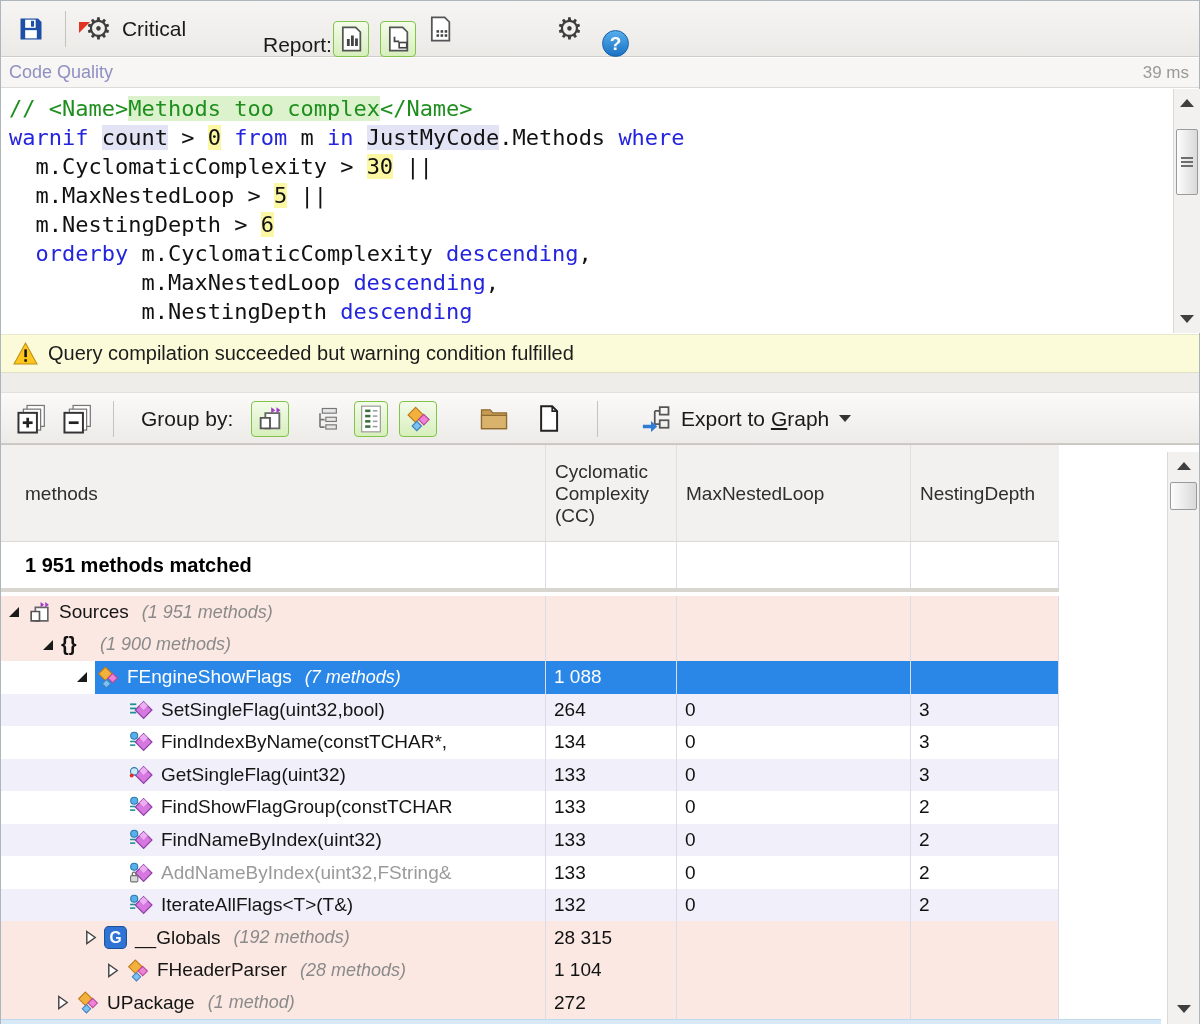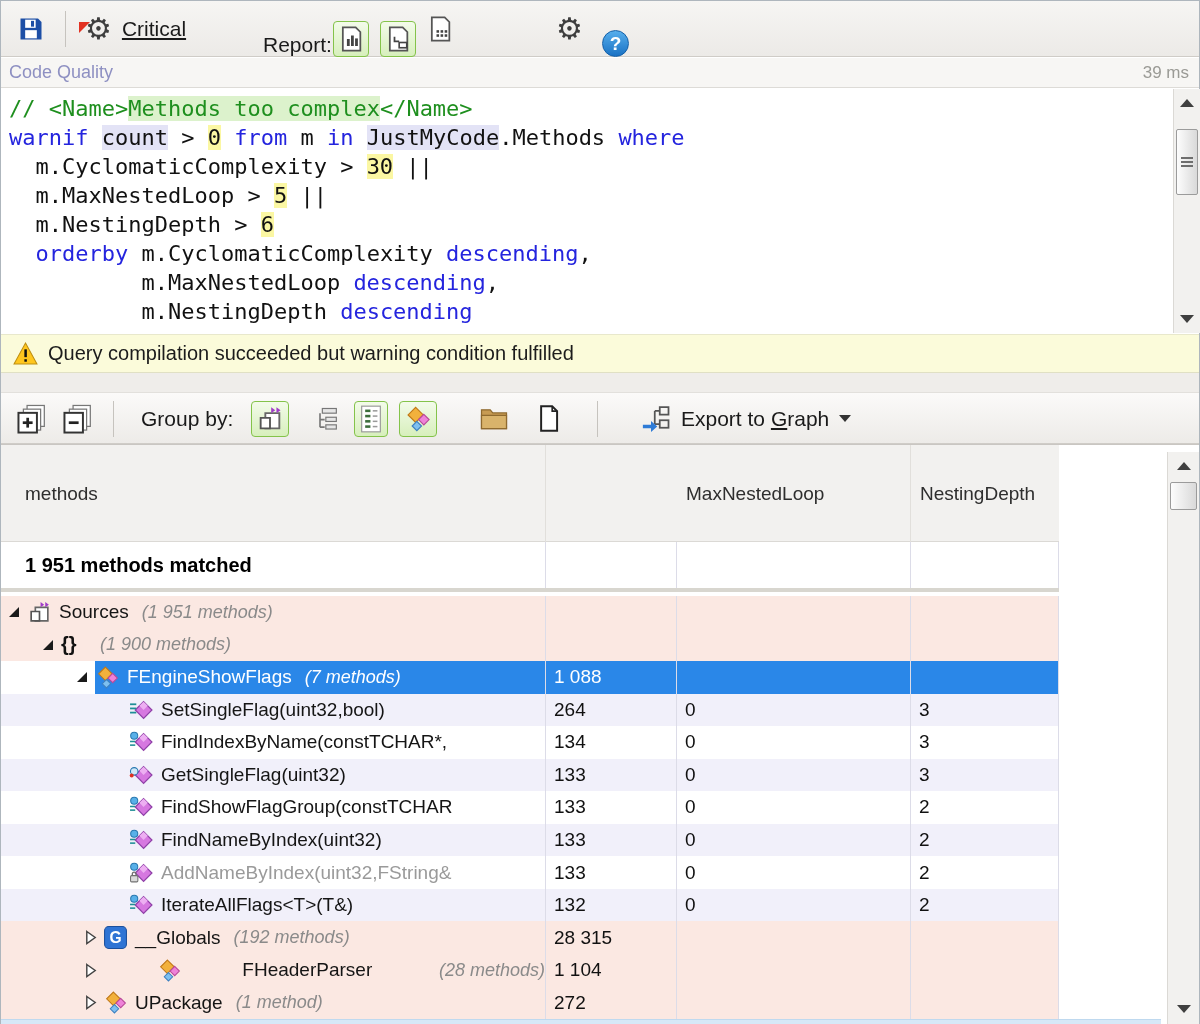--- a/index.html
+++ b/index.html
@@ -127,21 +127,21 @@
           <rect x="7" y="4" width="9" height="7" fill="#fff"></rect>
           <rect x="12" y="5" width="2.6" height="5" fill="#1D4FA6"></rect>
         </svg>
     </div>
     <div class="vsep" style="left:64px;"></div>
     <div class="tb-item icon-btn" style="left:84px;">
       <span style="position:relative; display:inline-flex;">
         <span class="red-flag"></span>
         <span class="gear-glyph">⚙</span>
       </span>
-      <span class="tb-label" style="margin-left:10px;text-decoration:underline;">Critical</span>
+      <span class="tb-label" style="margin-left:10px;">Critical</span>
     </div>
     <div class="tb-item" style="left:262px;">
       <span class="tb-label">Report:</span>
     </div>
     <div class="tb-item" style="left:332px;">
       <span class="icon-btn green-btn">
         <svg width="26" height="28" viewBox="0 0 22 24">
             <path d="M4 2 h11 l4 4 v16 H4 z" fill="#fff" stroke="#555" stroke-width="1.5"></path>
             <rect x="7.5" y="12" width="2.4" height="6" fill="#444"></rect>
             <rect x="11" y="9" width="2.4" height="9" fill="#444"></rect>
@@ -315,20 +315,23 @@
       <span class="tb-label" style="margin-left:10px;">
         <span>Export to </span><span class="u">G</span><span>raph</span>
       </span>
       <span class="caret-down"></span>
     </div>
   </div>
 
   <div class="table">
     <div class="thead">
       <div class="hcell" style="left:0; width:545px; padding-left:24px;">methods</div>
+      <div class="hcell" style="left:545px; width:131px;">Cyclomatic
+Complexity
+(CC)</div>
       <div class="hcell" style="left:676px; width:234px;">MaxNestedLoop</div>
       <div class="hcell" style="left:910px; width:148px; border-right:none;">NestingDepth</div>
     </div>
 
     <div class="summary-row">
       <div class="cell c-name" style="padding-left:24px;">
           <span class="summary-text">1 951 methods matched</span>
         </div>
       <div class="cell c-cc"></div>
         <div class="cell c-mnl"></div>
@@ -582,21 +585,21 @@
             <span class="rname">__Globals</span>
             <span class="rcount">(192 methods)</span>
           </div>
           <div class="cell c-cc">
             <span class="val">28 315</span>
           </div>
           <div class="cell c-mnl"></div>
           <div class="cell c-nd"></div>
         </div>
         <div class="trow bg-pink">
-          <div class="cell c-name" style="padding-left: 76px; justify-content: space-between;">
+          <div class="cell c-name" style="padding-left: 98px;">
             <span class="expander" style="width: 26px;">
               <svg width="12" height="15" viewBox="0 0 10 12" style="margin-left:8px;">
                 <path d="M1.5 1 L8.5 6 L1.5 11 Z" fill="#fff" stroke="#444" stroke-width="1.2"></path>
               </svg>
             </span>
             <span class="row-icon">
               <svg width="25" height="25" viewBox="0 0 24 24">
                 <path d="M10 2 L16.5 8.5 L10 15 L3.5 8.5 Z" fill="#F2B13C" stroke="#C07818"></path>
                 <path d="M17 8 L21.5 12.5 L17 17 L12.5 12.5 Z" fill="#EE82D8" stroke="#B84898"></path>
                 <path d="M11 14 L15 18 L11 22 L7 18 Z" fill="#7EC0F0" stroke="#3E80C0"></path>
@@ -605,21 +608,21 @@
             <span class="rname">FHeaderParser</span>
             <span class="rcount">(28 methods)</span>
           </div>
           <div class="cell c-cc">
             <span class="val">1 104</span>
           </div>
           <div class="cell c-mnl"></div>
           <div class="cell c-nd"></div>
         </div>
         <div class="trow bg-pink">
-          <div class="cell c-name" style="padding-left: 76px; text-align: center;">
+          <div class="cell c-name" style="padding-left: 48px; text-align: center;">
             <span class="expander" style="width: 26px;">
               <svg width="12" height="15" viewBox="0 0 10 12" style="margin-left:8px;">
                 <path d="M1.5 1 L8.5 6 L1.5 11 Z" fill="#fff" stroke="#444" stroke-width="1.2"></path>
               </svg>
             </span>
             <span class="row-icon">
               <svg width="25" height="25" viewBox="0 0 24 24">
                 <path d="M10 2 L16.5 8.5 L10 15 L3.5 8.5 Z" fill="#F2B13C" stroke="#C07818"></path>
                 <path d="M17 8 L21.5 12.5 L17 17 L12.5 12.5 Z" fill="#EE82D8" stroke="#B84898"></path>
                 <path d="M11 14 L15 18 L11 22 L7 18 Z" fill="#7EC0F0" stroke="#3E80C0"></path>

